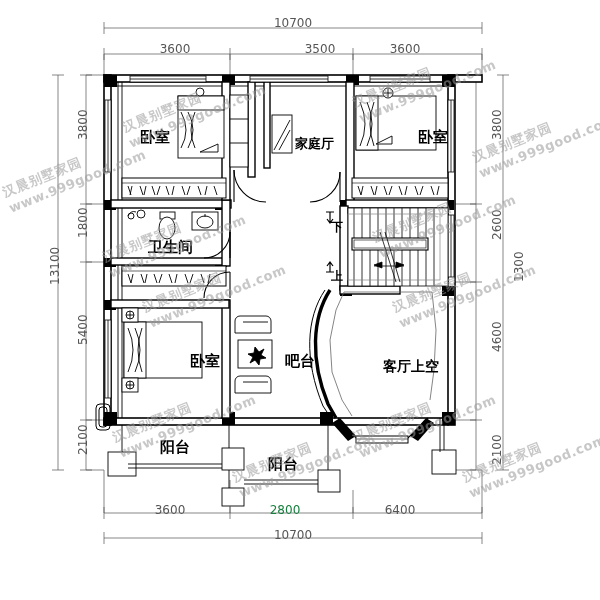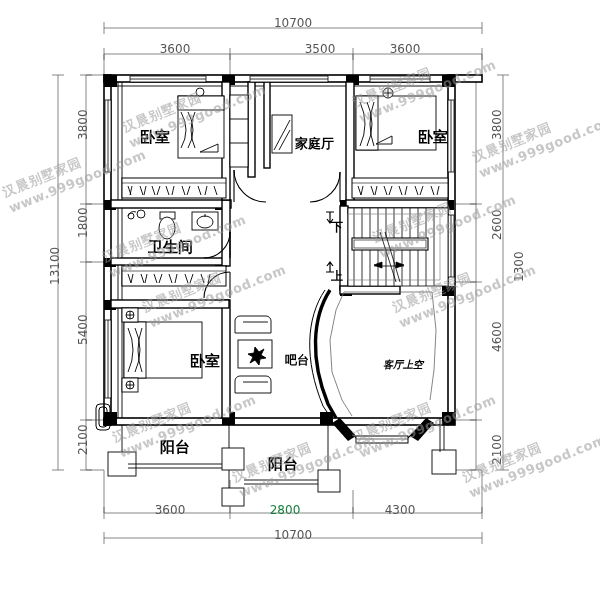--- a/index.html
+++ b/index.html
@@ -361,39 +361,39 @@
       <rect x="99" y="407" width="8" height="20" rx="3"></rect>
     </g>
   </svg>
 
   <div>
     <div style="position: absolute; font-size: 15px; font-weight: bold; left: 140px; top: 128px;" id="rl0">卧室</div>
     <div style="position: absolute; font-size: 13px; font-weight: bold; left: 295px; top: 135px;" id="rl1">家庭厅</div>
     <div style="position: absolute; font-size: 15px; font-weight: bold; left: 418px; top: 128px;" id="rl2">卧室</div>
     <div style="position: absolute; font-size: 15px; font-weight: bold; left: 148px; top: 238px;" id="rl3">卫生间</div>
     <div style="position: absolute; font-size: 15px; font-weight: bold; left: 190px; top: 352px;" id="rl4">卧室</div>
-    <div style="position: absolute; font-size: 12px; font-weight: bold; left: 285px; top: 352px;" id="rl5">吧台</div>
-    <div style="position: absolute; font-size: 10px; font-weight: bold; left: 383px; top: 358px; font-style: italic;" id="rl6">客厅上空</div>
+    <div style="position: absolute; font-size: 15px; font-weight: bold; left: 285px; top: 352px;" id="rl5">吧台</div>
+    <div style="position: absolute; font-size: 14px; font-weight: bold; left: 383px; top: 358px;" id="rl6">客厅上空</div>
     <div style="position: absolute; font-size: 15px; font-weight: bold; left: 160px; top: 438px;" id="rl7">阳台</div>
     <div style="position: absolute; font-size: 15px; font-weight: bold; left: 268px; top: 455px;" id="rl8">阳台</div>
   </div>
 
   <div>
     <div style="position: absolute; font-size: 12px; font-weight: bold; left: 331px; top: 219px;" id="sd0">下</div>
     <div style="position: absolute; font-size: 12px; font-weight: bold; left: 331px; top: 268px;" id="sd1">上</div>
   </div>
 
   <div id="dimlayer">
       <div style="position: absolute; left: 293px; top: 16px; font-size: 12px; color: rgb(85, 85, 85); white-space: nowrap; transform: translateX(-50%);">10700</div>
       <div style="position: absolute; left: 175px; top: 42px; font-size: 12px; color: rgb(85, 85, 85); white-space: nowrap; transform: translateX(-50%);">3600</div>
       <div style="position: absolute; left: 293px; top: 42px; font-size: 12px; color: rgb(85, 85, 85); white-space: nowrap; transform: translateX(-50%); margin-left: 27px;">3500</div>
       <div style="position: absolute; left: 405px; top: 42px; font-size: 12px; color: rgb(85, 85, 85); white-space: nowrap; transform: translateX(-50%);">3600</div>
       <div style="position: absolute; left: 170px; top: 503px; font-size: 12px; color: rgb(85, 85, 85); white-space: nowrap; transform: translateX(-50%);">3600</div>
       <div style="position: absolute; left: 285px; top: 503px; font-size: 12px; color: #15803d; white-space: nowrap; transform: translateX(-50%);">2800</div>
-      <div style="position: absolute; left: 400px; top: 503px; font-size: 12px; color: rgb(85, 85, 85); white-space: nowrap; transform: translateX(-50%);">4300</div>
+      <div style="position: absolute; left: 400px; top: 503px; font-size: 12px; color: rgb(85, 85, 85); white-space: nowrap; transform: translateX(-50%);">6400</div>
       <div style="position: absolute; left: 293px; top: 528px; font-size: 12px; color: rgb(85, 85, 85); white-space: nowrap; transform: translateX(-50%);">10700</div>
       <div style="position: absolute; left: 48px; top: 285px; font-size: 12px; color: rgb(85, 85, 85); white-space: nowrap; transform: rotate(-90deg); transform-origin: left top;">13100</div>
       <div style="position: absolute; left: 76px; top: 140px; font-size: 12px; color: rgb(85, 85, 85); white-space: nowrap; transform: rotate(-90deg); transform-origin: left top;">3800</div>
       <div style="position: absolute; left: 76px; top: 238px; font-size: 12px; color: rgb(85, 85, 85); white-space: nowrap; transform: rotate(-90deg); transform-origin: left top;">1800</div>
       <div style="position: absolute; left: 76px; top: 345px; font-size: 12px; color: rgb(85, 85, 85); white-space: nowrap; transform: rotate(-90deg); transform-origin: left top;">5400</div>
       <div style="position: absolute; left: 76px; top: 455px; font-size: 12px; color: rgb(85, 85, 85); white-space: nowrap; transform: rotate(-90deg); transform-origin: left top;">2100</div>
       <div style="position: absolute; left: 490px; top: 140px; font-size: 12px; color: rgb(85, 85, 85); white-space: nowrap; transform: rotate(-90deg); transform-origin: left top;">3800</div>
       <div style="position: absolute; left: 490px; top: 240px; font-size: 12px; color: rgb(85, 85, 85); white-space: nowrap; transform: rotate(-90deg); transform-origin: left top;">2600</div>
       <div style="position: absolute; left: 512px; top: 282px; font-size: 12px; color: rgb(85, 85, 85); white-space: nowrap; transform: rotate(-90deg); transform-origin: left top;">1300</div>
       <div style="position: absolute; left: 490px; top: 352px; font-size: 12px; color: rgb(85, 85, 85); white-space: nowrap; transform: rotate(-90deg); transform-origin: left top;">4600</div>

